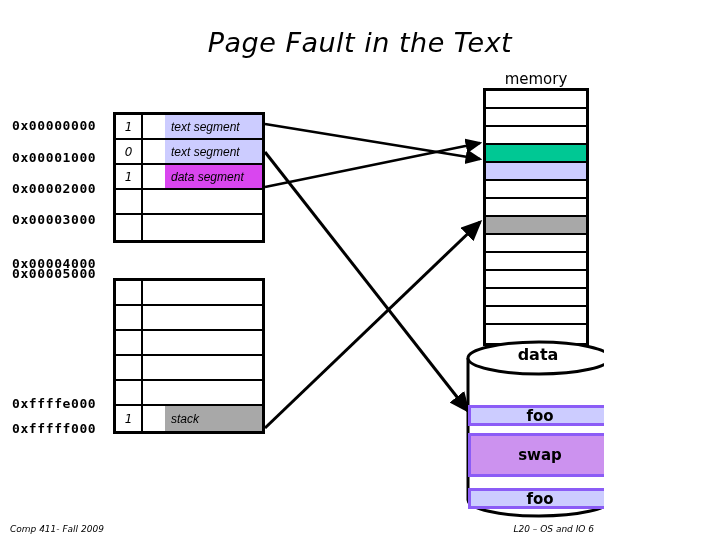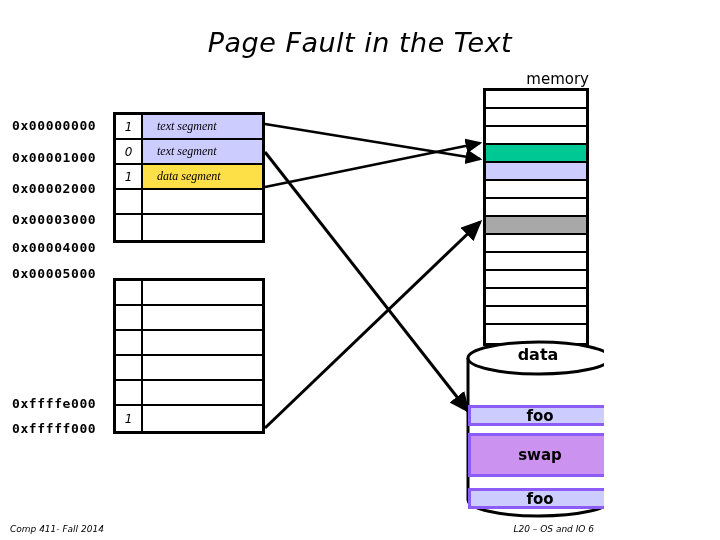--- a/index.html
+++ b/index.html
@@ -37,21 +37,21 @@
   }
   #page-table-label {
     left: 113px; top: 90px; width: 152px;
     text-align: center;
     font-family: "DejaVu Sans", sans-serif;
     font-style: italic;
     font-size: 14px;
   }
   #memory-label {
     left: 483px; top: 70px; width: 106px;
-    text-align: right;
+    text-align: center;
     font-family: "DejaVu Sans", sans-serif;
     font-size: 15px;
   }
   #disk-label {
     left: 468px; top: 345px; width: 140px;
     text-align: center;
     font-family: "DejaVu Sans", sans-serif;
     font-size: 16px;
     font-weight: bold;
     z-index: 6;
@@ -96,26 +96,27 @@
     font-family: "DejaVu Sans", sans-serif;
     font-size: 12px;
     font-style: italic;
     color: #000000;
     background: #ffffff;
   }
   .pt-name {
     flex: 1;
     display: flex;
     align-items: center;
-    padding-left: 14px;
-    font-family: Liberation Serif, serif;
+    padding-left: 6px;
+    font-family: Liberation Sans, sans-serif;
     font-style: italic;
     font-size: 12px;
     color: #000000;
     box-sizing: border-box;
+    margin-left: 22px;
   }
   
   #memory-col {
     position: absolute;
     left: 483px;
     top: 88px;
     width: 106px;
     border: 3px solid #000000;
     box-sizing: border-box;
     background: #ffffff;
@@ -178,37 +179,37 @@
 
 <div id="slide">
 
   <div id="title" class="lbl">Page Fault in the Text</div>
 
 
   <div class="addr" style="top:118px">0x00000000</div>
   <div class="addr" style="top:150px">0x00001000</div>
   <div class="addr" style="top:181px">0x00002000</div>
   <div class="addr" style="top:212px">0x00003000</div>
-  <div class="addr" style="top:240px">0x00004000</div>
+  <div class="addr" style="top:256px">0x00004000</div>
   <div class="addr" style="top:266px">0x00005000</div>
   <div class="addr" style="top:396px">0xffffe000</div>
   <div class="addr" style="top:421px">0xfffff000</div>
 
   <div id="pt-upper" class="pt-block">
       <div class="pt-row">
         <div class="pt-valid">1</div>
         <div class="pt-name" style="background: rgb(204, 204, 255);">text segment</div>
       </div>
       <div class="pt-row">
         <div class="pt-valid">0</div>
         <div class="pt-name" style="background: rgb(204, 204, 255);">text segment</div>
       </div>
       <div class="pt-row">
         <div class="pt-valid">1</div>
-        <div class="pt-name" style="background: #fde047;">data segment</div>
+        <div class="pt-name" style="background: #d946ef;">data segment</div>
       </div>
       <div class="pt-row">
         <div class="pt-valid"></div>
         <div class="pt-name" style="background: rgb(255, 255, 255);"></div>
       </div>
       <div class="pt-row">
         <div class="pt-valid"></div>
         <div class="pt-name" style="background: rgb(255, 255, 255);"></div>
       </div>
     </div>
@@ -229,20 +230,21 @@
       <div class="pt-row">
         <div class="pt-valid"></div>
         <div class="pt-name" style="background: rgb(255, 255, 255);"></div>
       </div>
       <div class="pt-row">
         <div class="pt-valid"></div>
         <div class="pt-name" style="background: rgb(255, 255, 255);"></div>
       </div>
       <div class="pt-row">
         <div class="pt-valid">1</div>
+        <div class="pt-name" style="background: rgb(168, 168, 168);">stack</div>
       </div>
     </div>
 
   <div id="memory-label" class="lbl">memory</div>
   <div id="memory-col">
       <div class="mem-row" style="background: rgb(255, 255, 255);"></div>
       <div class="mem-row" style="background: rgb(255, 255, 255);"></div>
       <div class="mem-row" style="background: rgb(255, 255, 255);"></div>
       <div class="mem-row" style="background: rgb(0, 200, 148);"></div>
       <div class="mem-row" style="background: rgb(204, 204, 255);"></div>
@@ -279,17 +281,17 @@
       <path d="M148,18 L148,160" stroke="#000000" stroke-width="3" fill="none"></path>
       <ellipse cx="77" cy="18" rx="71" ry="16" fill="#ffffff" stroke="#000000" stroke-width="3"></ellipse>
       <path d="M6,160 A71,16 0 0 0 148,160" stroke="#000000" stroke-width="3" fill="none"></path>
     </svg>
   </div>
   <div id="disk-label" class="lbl">data</div>
   <div id="disk-foo-1" class="disk-blk" style="background: rgb(204, 204, 255);">foo</div>
   <div id="disk-swap" class="disk-blk" style="background: rgb(204, 146, 239);">swap</div>
   <div id="disk-foo-2" class="disk-blk" style="background: rgb(204, 204, 255);">foo</div>
 
-  <div id="foot-left" class="foot">Comp 411- Fall 2014</div>
+  <div id="foot-left" class="foot">Comp 411- Fall 2009</div>
   <div id="foot-center" class="foot">12/09/09</div>
   <div id="foot-right" class="foot">L20 – OS and IO 6</div>
 
 </div>
 
 </body></html>

